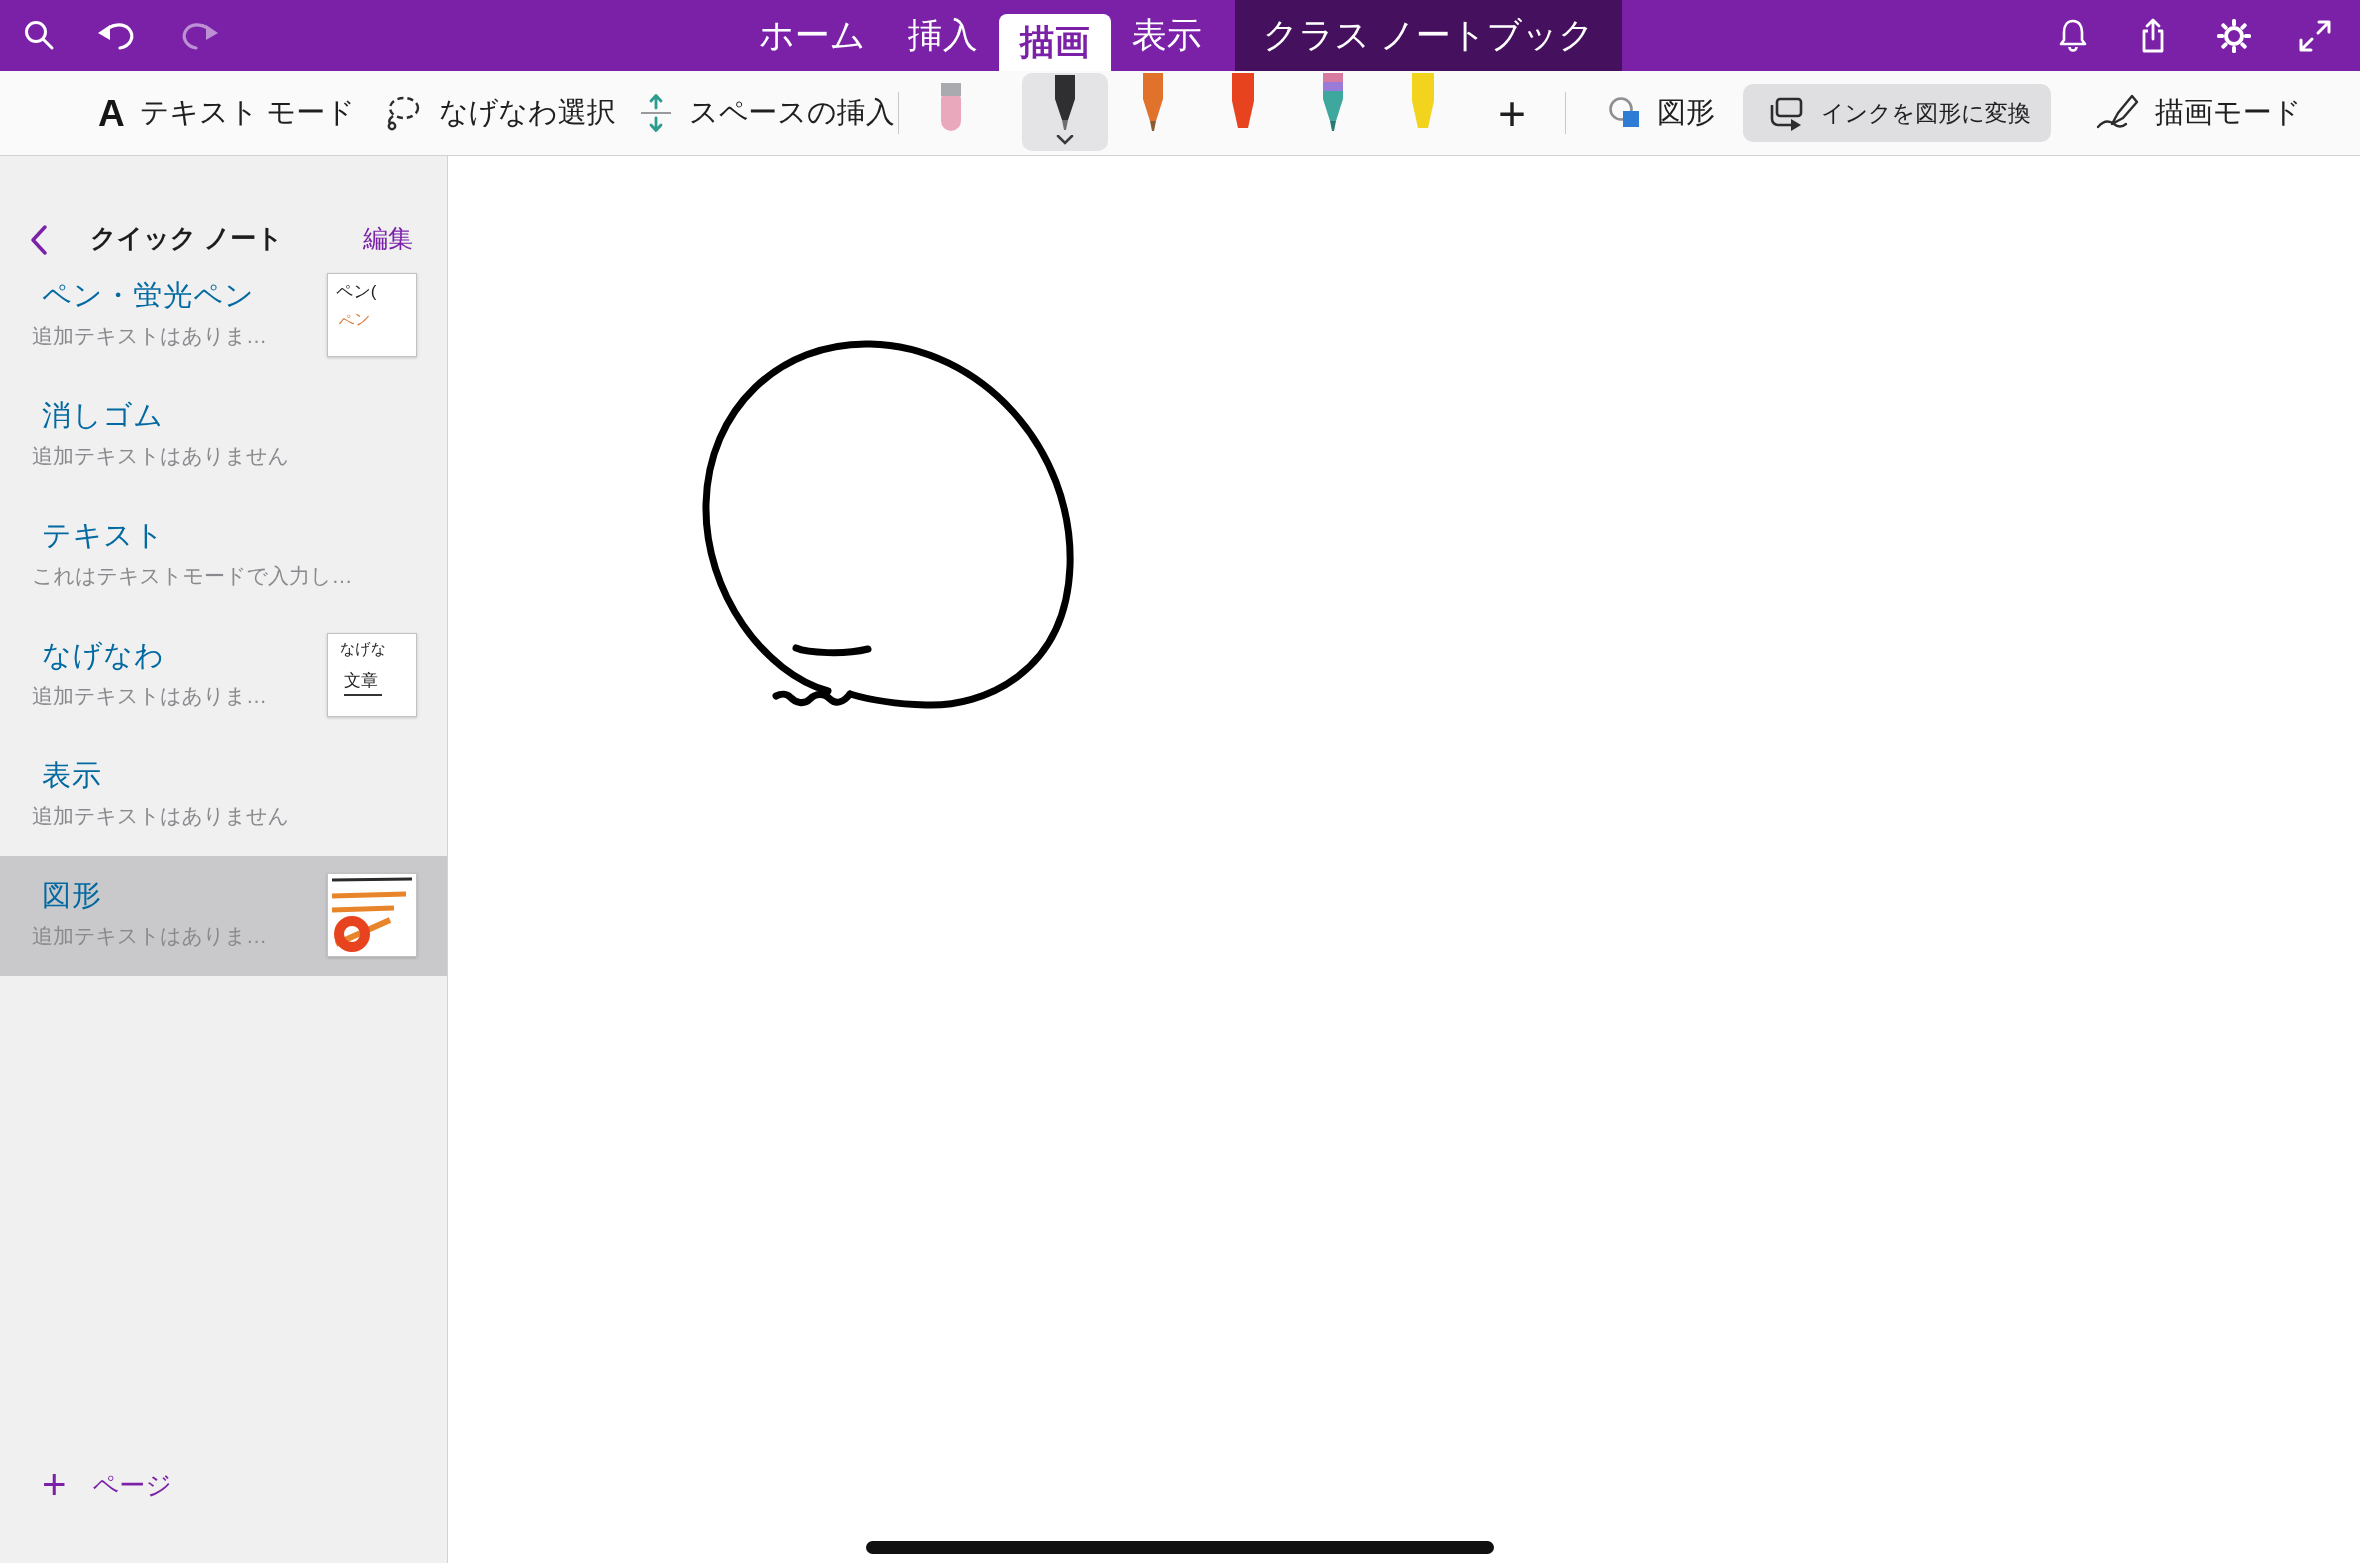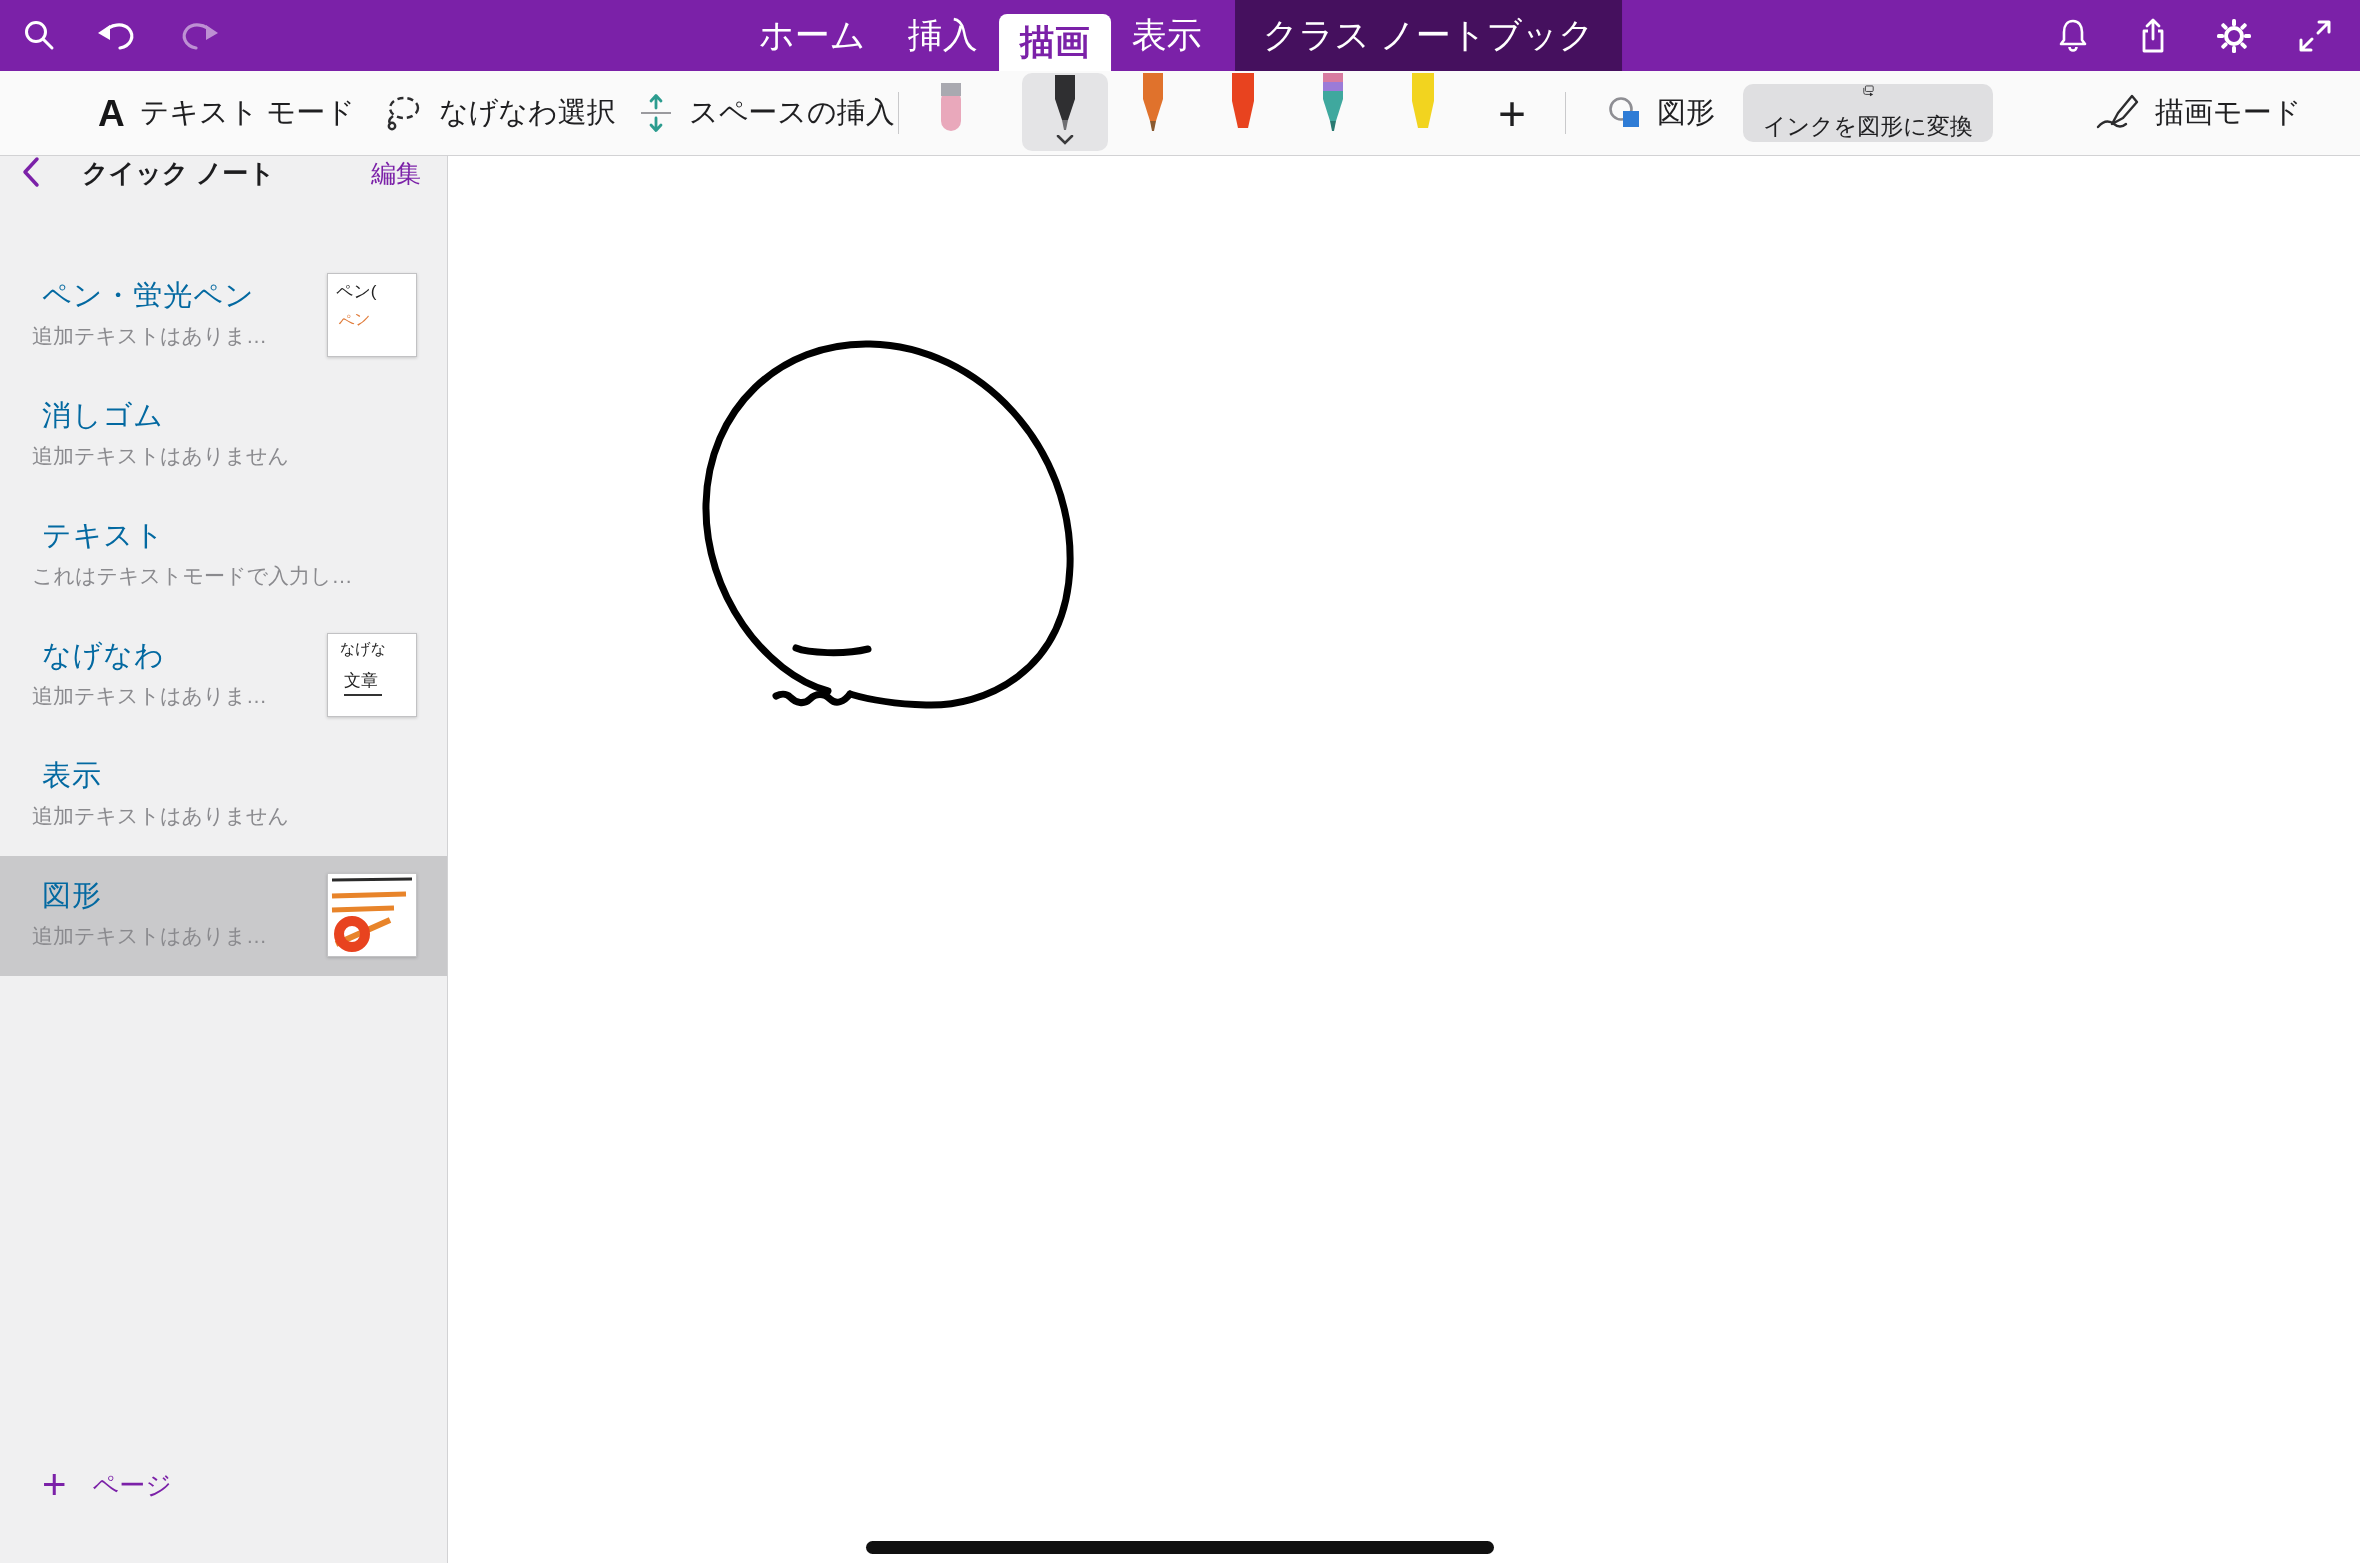--- a/index.html
+++ b/index.html
@@ -22,25 +22,25 @@
   .tgroup{position:absolute;top:0;height:84px;display:flex;align-items:center;gap:15px;background:none;border:none;cursor:pointer;}
   .tlabel{font-size:29px;color:#1f1f21;white-space:nowrap;}
   .a-icon{font-size:37px;font-weight:600;color:#161618;line-height:1;}
   .vdiv{position:absolute;top:21px;width:1px;height:42px;background:#c9c9cb;}
   .pen{position:absolute;cursor:pointer;}
   .pen-box{position:absolute;left:1022px;top:2px;width:86px;height:78px;background:#e4e4e6;border-radius:10px;
            display:flex;flex-direction:column;align-items:center;cursor:pointer;}
   .add-pen{position:absolute;left:1484px;top:0;height:84px;width:56px;font-size:48px;font-weight:300;color:#1f1f21;
            display:flex;align-items:center;justify-content:center;background:none;border:none;cursor:pointer;}
   .btn-ink{position:absolute;left:1743px;top:13px;height:58px;background:#dfdfe1;border:none;border-radius:10px;
-           display:flex;align-items:center;gap:14px;padding:0 20px;font-size:23px;color:#1f1f21;cursor:pointer;flex-direction:column;}
+           display:flex;align-items:center;gap:14px;padding:0 20px;font-size:23px;color:#1f1f21;cursor:pointer;}
 
   
   .sidebar{position:absolute;left:0;top:156px;bottom:0;width:447px;background:#f0f0f1;border-right:1px solid #d2d2d4;}
-  .sb-header{position:relative;height:100px;display:flex;align-items:flex-start;padding:0 20px;box-sizing:border-box;}
+  .sb-header{position:relative;height:100px;display:flex;align-items:flex-end;padding:0 28px;box-sizing:border-box;}
   .sb-title{font-size:26px;font-weight:700;color:#1d1d1f;margin-left:40px;}
   .sb-edit{margin-left:auto;font-size:25px;color:#7b21a8;background:none;border:none;cursor:pointer;}
   .item{position:relative;height:120px;cursor:pointer;}
   .item .title{position:absolute;left:42px;top:20px;font-size:29px;color:#0369a1;letter-spacing:1px;}
   .item .subtitle{position:absolute;left:32px;top:66px;font-size:21px;color:#8a8a8e;white-space:nowrap;}
   .item.selected{background:#c9c9cb;}
   .thumb{position:absolute;right:30px;top:17px;width:90px;height:84px;background:#fff;
          border:1px solid #c2c2c4;box-shadow:0 1px 3px rgba(0,0,0,.18);box-sizing:border-box;overflow:hidden;}
   .t-line1{font-size:17px;color:#222;margin:6px 0 0 8px;}
   .t-line2{font-size:16px;color:#e07b39;margin:4px 0 0 10px;transform:rotate(-8deg);}

